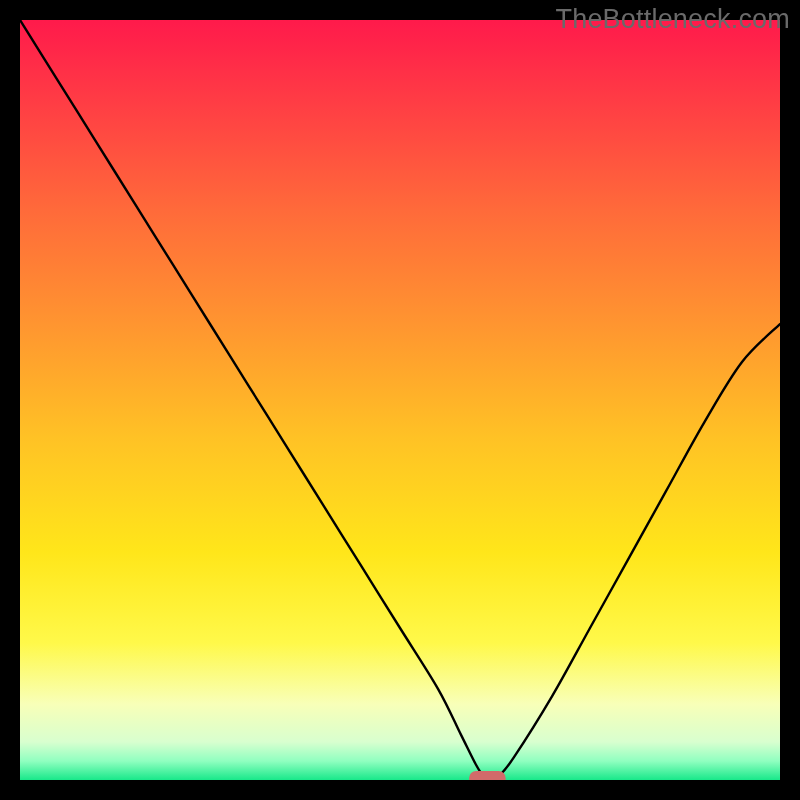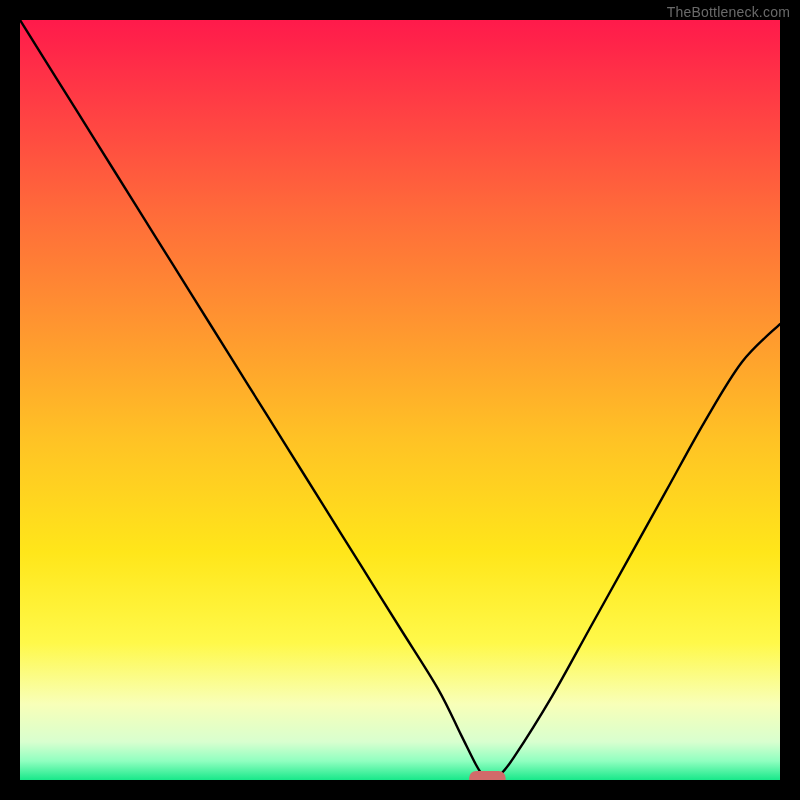--- a/index.html
+++ b/index.html
@@ -15,21 +15,21 @@
     position: relative;
     width: 800px;
     height: 800px;
     background: #000;
   }
   .watermark {
     position: absolute;
     top: 4px;
     right: 10px;
     color: #6a6a6a;
-    font-size: 14px;
+    font-size: 27px;
     letter-spacing: 0.2px;
     font-weight: 400;
     z-index: 50;
   }
   .plot-area {
     position: absolute;
     left: 20px;
     top: 20px;
     width: 760px;
     height: 760px;

